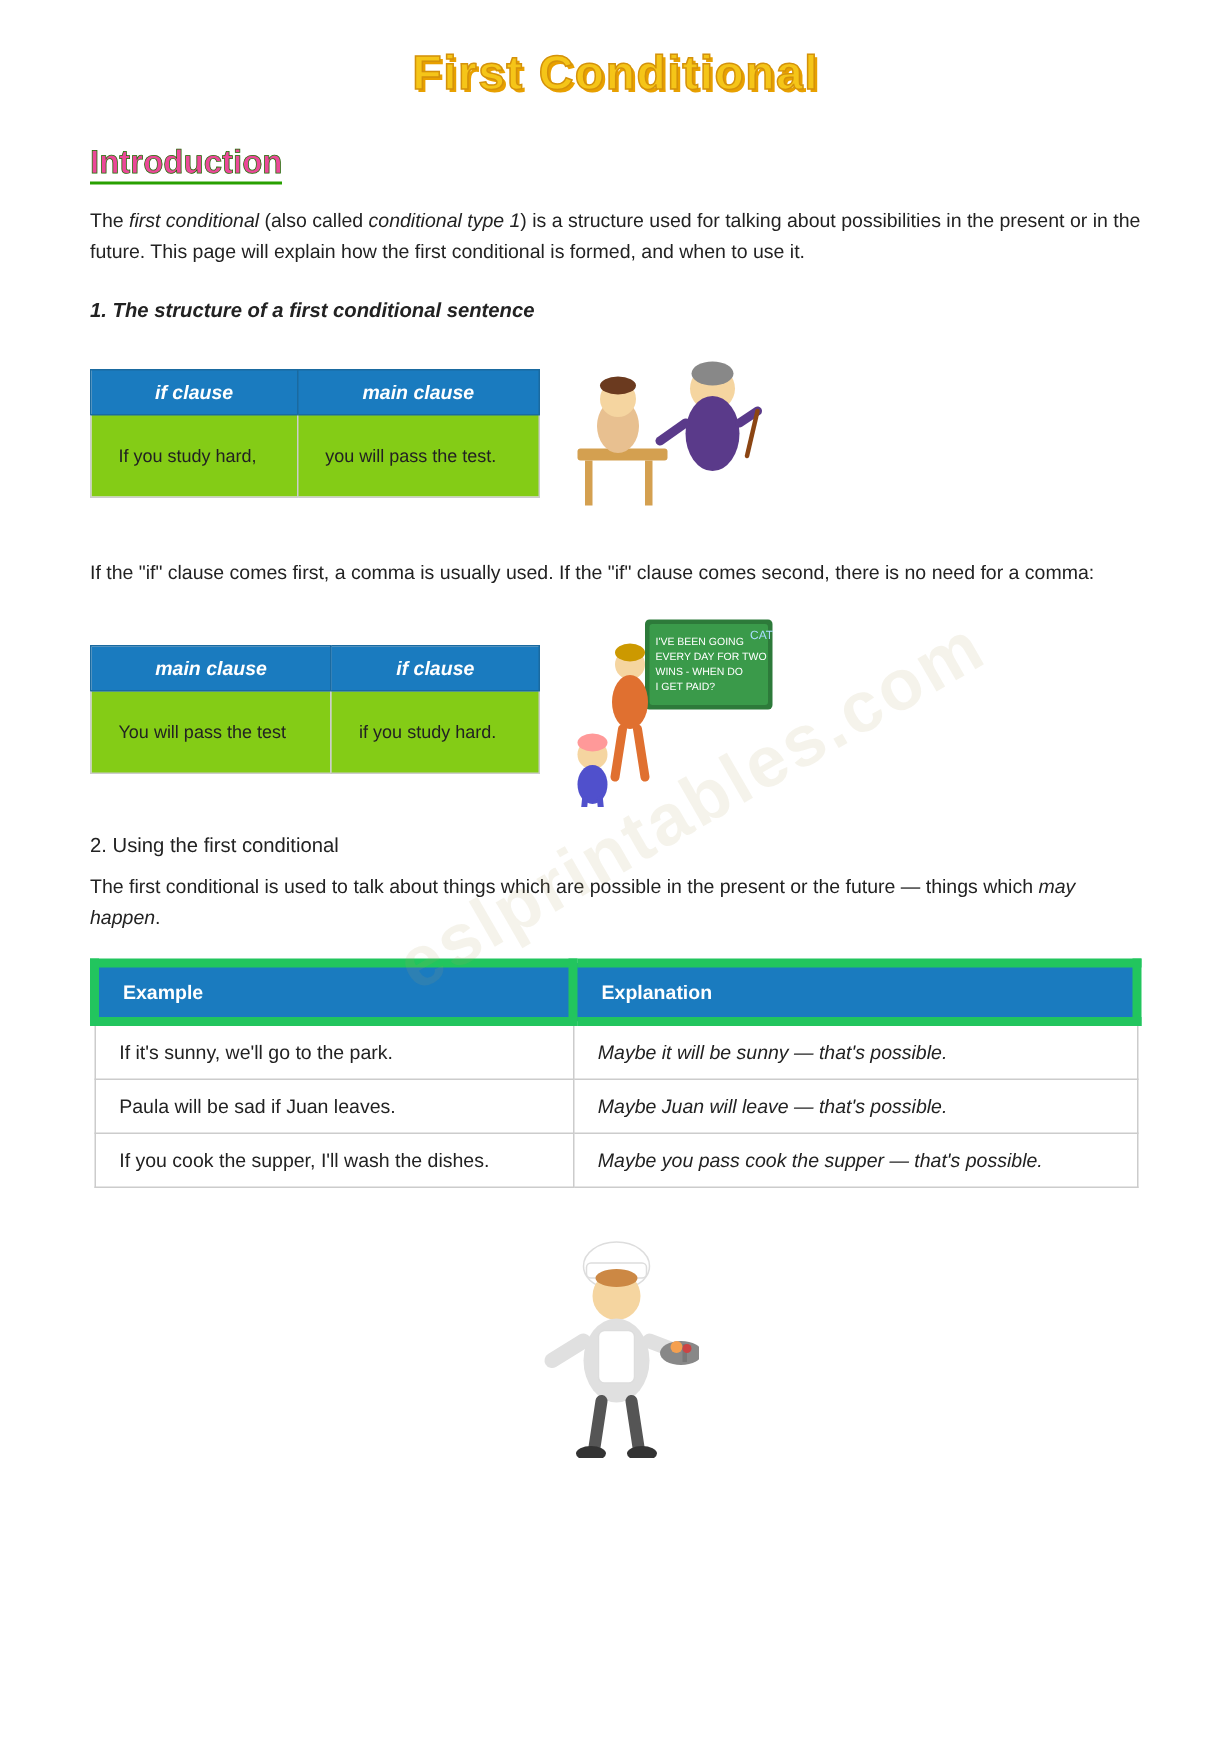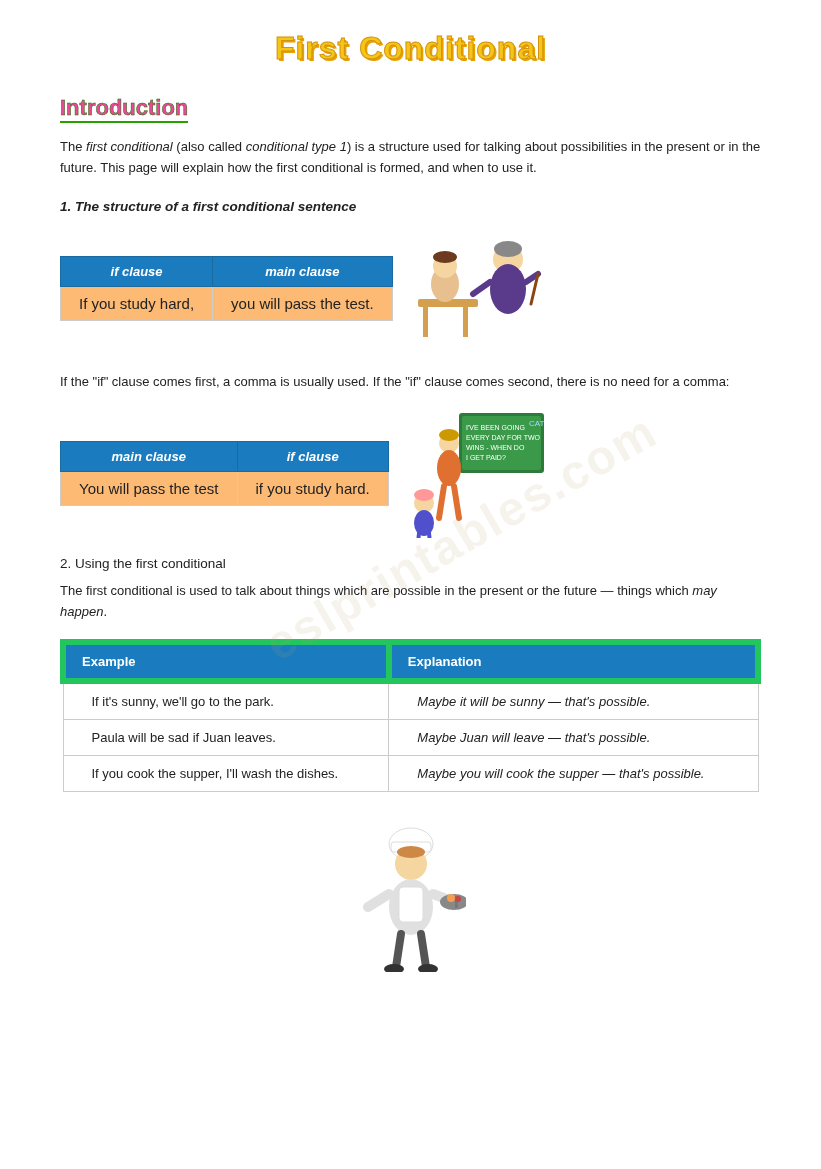--- a/index.html
+++ b/index.html
@@ -71,24 +71,24 @@
       background: #1a7bbf;
       color: #fff;
       font-style: italic;
       font-weight: bold;
       padding: 7px 18px;
       border: 1px solid #1a6aa0;
       font-size: 13px;
     }
 
     .clause-table td {
-      padding: 8px 18px;
+      padding: 20px 18px;
       border: 1px solid #ccc;
-      font-size: 15px;
-      background: #fdba74;
+      font-size: 12px;
+      background: #84cc16;
     }
 
     .between-text {
       font-size: 13px;
       line-height: 1.6;
       margin-bottom: 16px;
       margin-top: 4px;
     }
 
     
@@ -117,21 +117,21 @@
       background: #1a7bbf;
       color: #fff;
       font-weight: bold;
       padding: 9px 16px;
       border: 6px solid #22c55e;
       font-size: 13px;
       text-align: left;
     }
 
     .example-table td {
-      padding: 10px 28px;
+      padding: 10px 16px;
       border: 1px solid #ccc;
       font-size: 13px;
       background: #fff;
       vertical-align: middle;
     }
 
     .example-table td em {
       font-style: italic;
     }
 
@@ -316,21 +316,21 @@
     <tr>
           <td>If it's sunny, we'll go to the park.</td>
           <td><em>Maybe it will be sunny — that's possible.</em></td>
         </tr>
         <tr>
           <td>Paula will be sad if Juan leaves.</td>
           <td><em>Maybe Juan will leave — that's possible.</em></td>
         </tr>
         <tr>
           <td>If you cook the supper, I'll wash the dishes.</td>
-          <td><em>Maybe you will cook the supper — that's possible.</em></td>
+          <td><em>Maybe you pass cook the supper — that's possible.</em></td>
         </tr>
       </tbody>
   </table>
 
   
   <div class="cartoon-area">
     <svg width="110" height="150" viewBox="0 0 110 150">
 
       <ellipse cx="55" cy="22" rx="22" ry="16" fill="#fff" stroke="#ddd" stroke-width="1"></ellipse>
       <rect x="35" y="20" width="40" height="10" rx="3" fill="#fff" stroke="#ddd" stroke-width="1"></rect>

